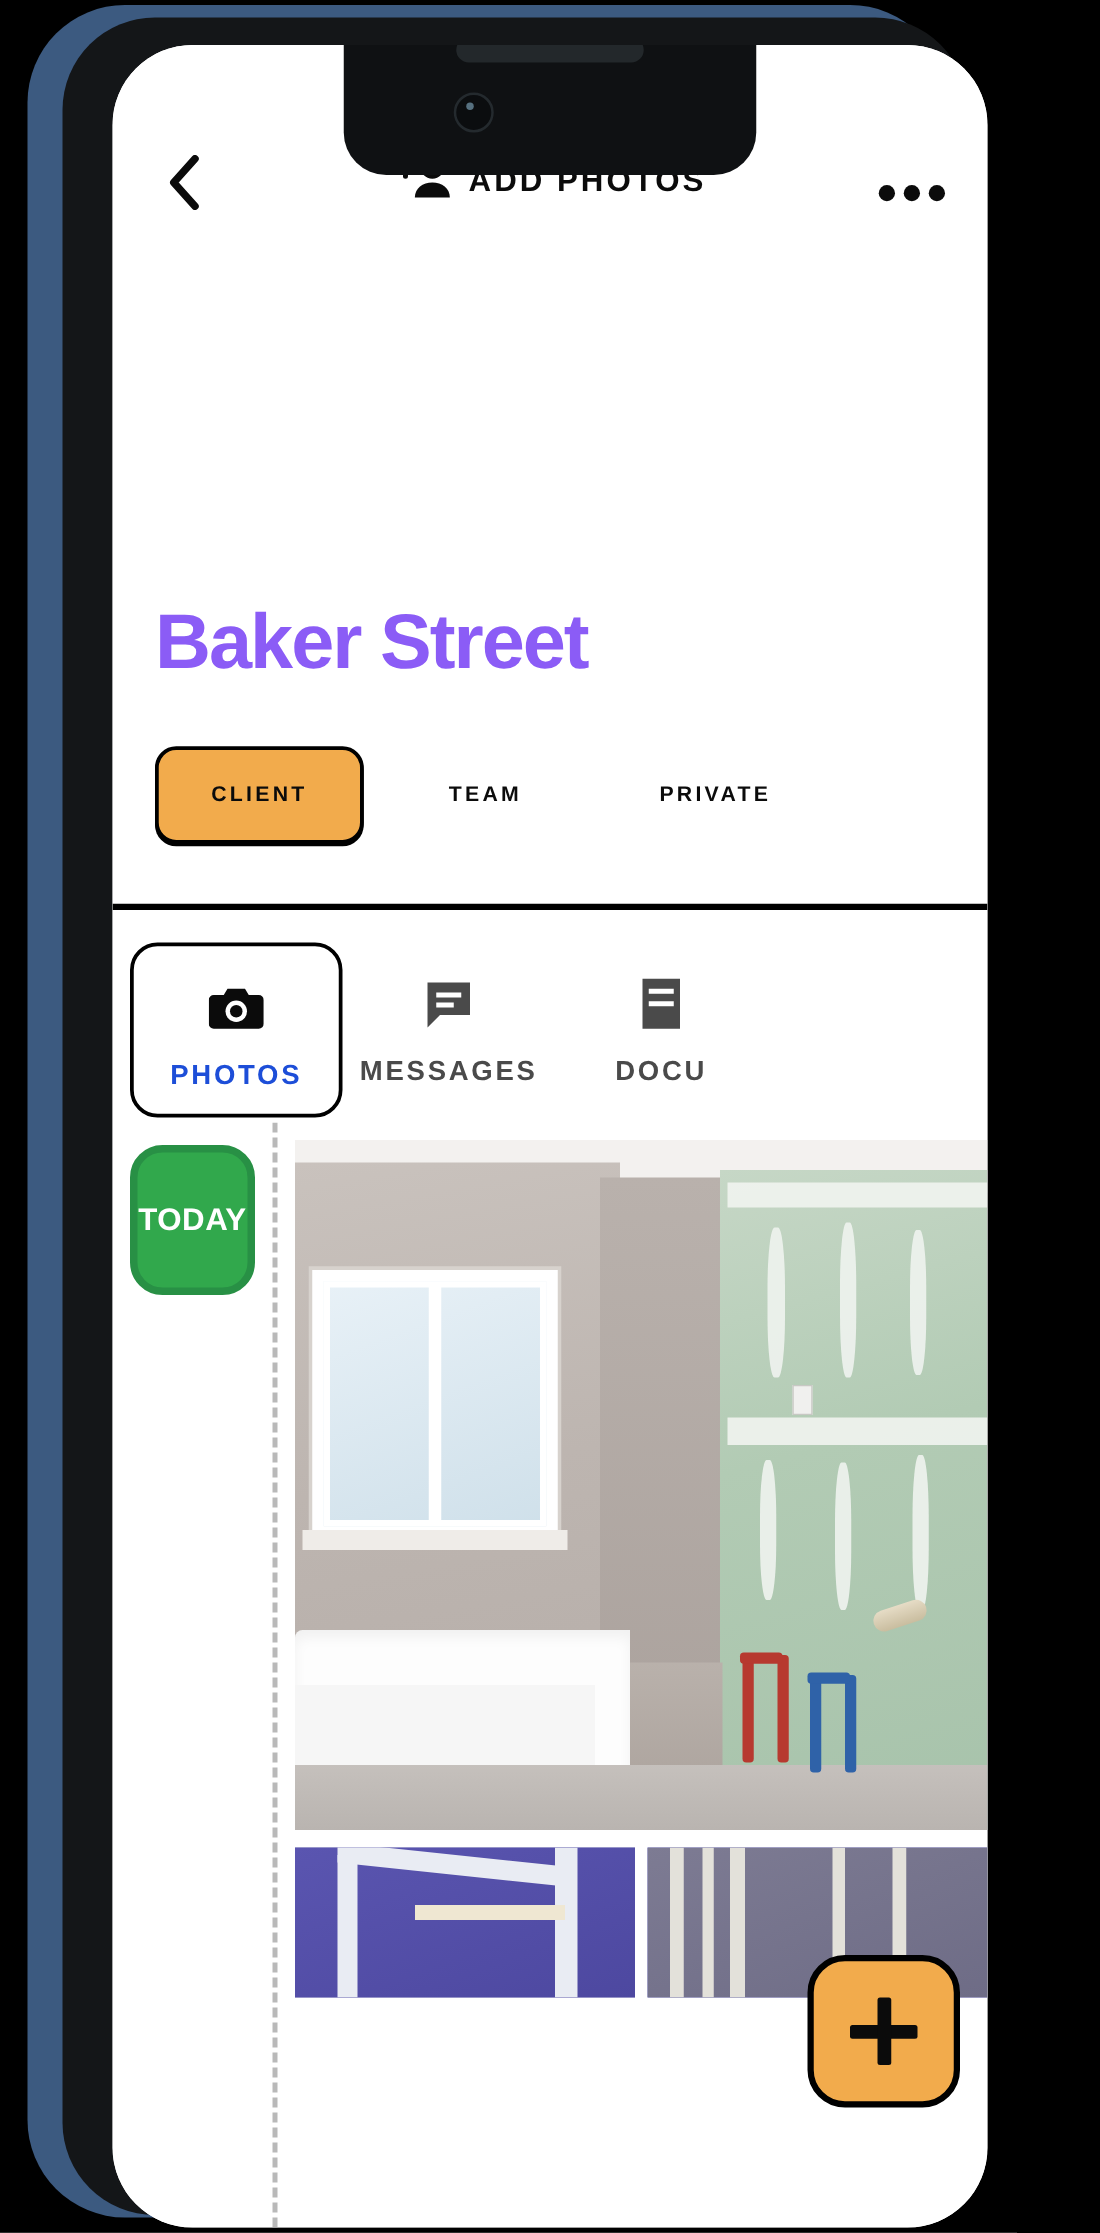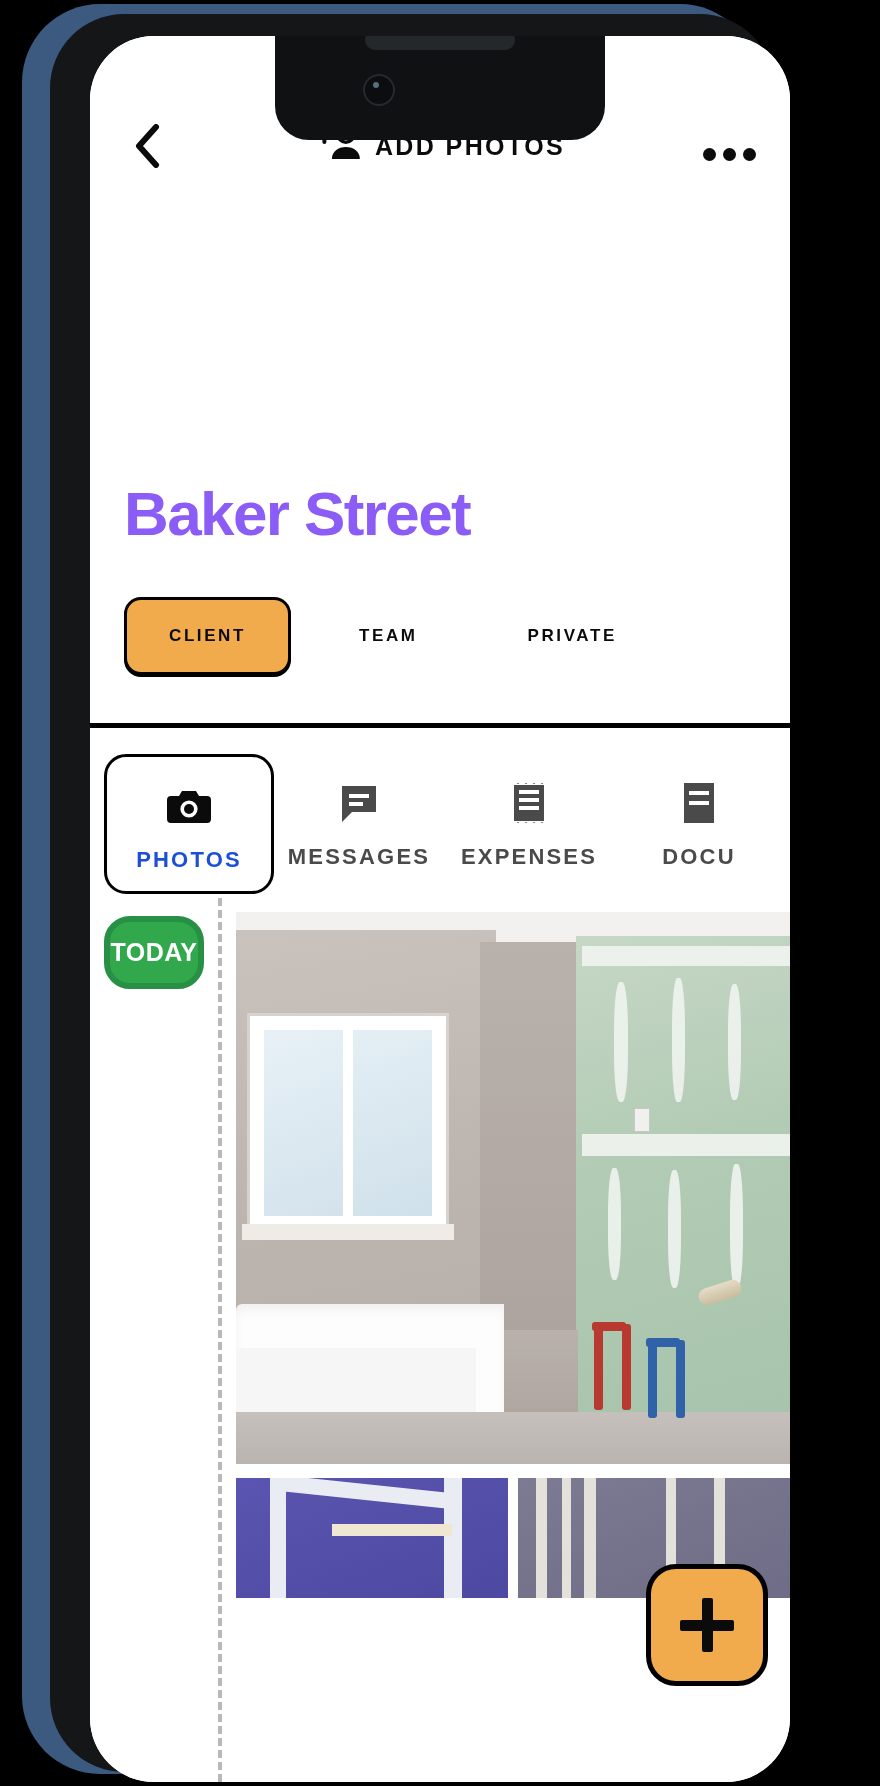--- a/index.html
+++ b/index.html
@@ -64,21 +64,21 @@
   .tab.active{border:3px solid #000;border-radius:22px;height:140px;}
   .tab-ico{height:46px;display:flex;align-items:center;justify-content:center;margin-bottom:18px;}
   .tab-lbl{font-size:22px;font-weight:700;letter-spacing:2.2px;color:#4a4a4a;
     font-family:"Liberation Sans Narrow","Liberation Sans",sans-serif;white-space:nowrap;}
   .tab.active .tab-lbl{color:#1d4ed8;}
 
   
   .feed{flex:1;position:relative;overflow:hidden;}
   .timeline{position:absolute;left:128px;top:0;bottom:0;width:0;
     border-left:4px dashed #b9b9b9;}
-  .today{position:absolute;left:14px;top:18px;width:100px;height:73px;border-radius:26px;
+  .today{position:absolute;left:14px;top:18px;width:100px;height:120px;border-radius:26px;
     background:#31a84c;border:6px solid #289045;box-sizing:border-box;
     display:flex;align-items:center;justify-content:center;}
   .today span{color:#fff;font-size:25px;font-weight:700;letter-spacing:.4px;
     font-family:"Liberation Sans Narrow","Liberation Sans",sans-serif;}
 
   .photo-col{position:absolute;left:146px;right:0;top:14px;bottom:0;}
   .hero{position:relative;width:100%;height:552px;overflow:hidden;background:#cfc9c6;}
   .thumbs{display:flex;gap:10px;margin-top:14px;height:120px;}
   .thumb{flex:1;overflow:hidden;position:relative;background:#5b59a8;}
 
@@ -199,33 +199,20 @@
               <div class="tab-ico">
                 <svg width="40" height="40" viewBox="0 0 40 40" aria-hidden="true">
                   <path d="M3 3h34v26H13L3 39z" fill="#4a4a4a"></path>
                   <rect x="10" y="11" width="20" height="4" fill="#fff"></rect>
                   <rect x="10" y="19" width="14" height="4" fill="#fff"></rect>
                 </svg>
               </div>
               <div class="tab-lbl">MESSAGES</div>
             </div>
 
-            <div class="tab">
-              <div class="tab-ico">
-                <svg width="34" height="44" viewBox="0 0 34 44" aria-hidden="true">
-                  <path d="M2 2h30v40H2z" fill="#4a4a4a"></path>
-                  <rect x="7" y="9" width="20" height="4" fill="#fff"></rect>
-                  <rect x="7" y="17" width="20" height="4" fill="#fff"></rect>
-                  <rect x="7" y="25" width="20" height="4" fill="#fff"></rect>
-                  <path d="M2 0l4 3 4-3 4 3 4-3 4 3 4-3 4 3 4-3v4H2z" fill="#fff"></path>
-                  <path d="M2 44l4-3 4 3 4-3 4 3 4-3 4 3 4-3 4 3v-4H2z" fill="#fff"></path>
-                </svg>
-              </div>
-              <div class="tab-lbl">EXPENSES</div>
-            </div>
 
             <div class="tab">
               <div class="tab-ico">
                 <svg width="34" height="44" viewBox="0 0 34 44" aria-hidden="true">
                   <path d="M2 2h30v40H2z" fill="#4a4a4a"></path>
                   <rect x="7" y="10" width="20" height="4" fill="#fff"></rect>
                   <rect x="7" y="20" width="20" height="4" fill="#fff"></rect>
                 </svg>
               </div>
               <div class="tab-lbl">DOCU</div>

